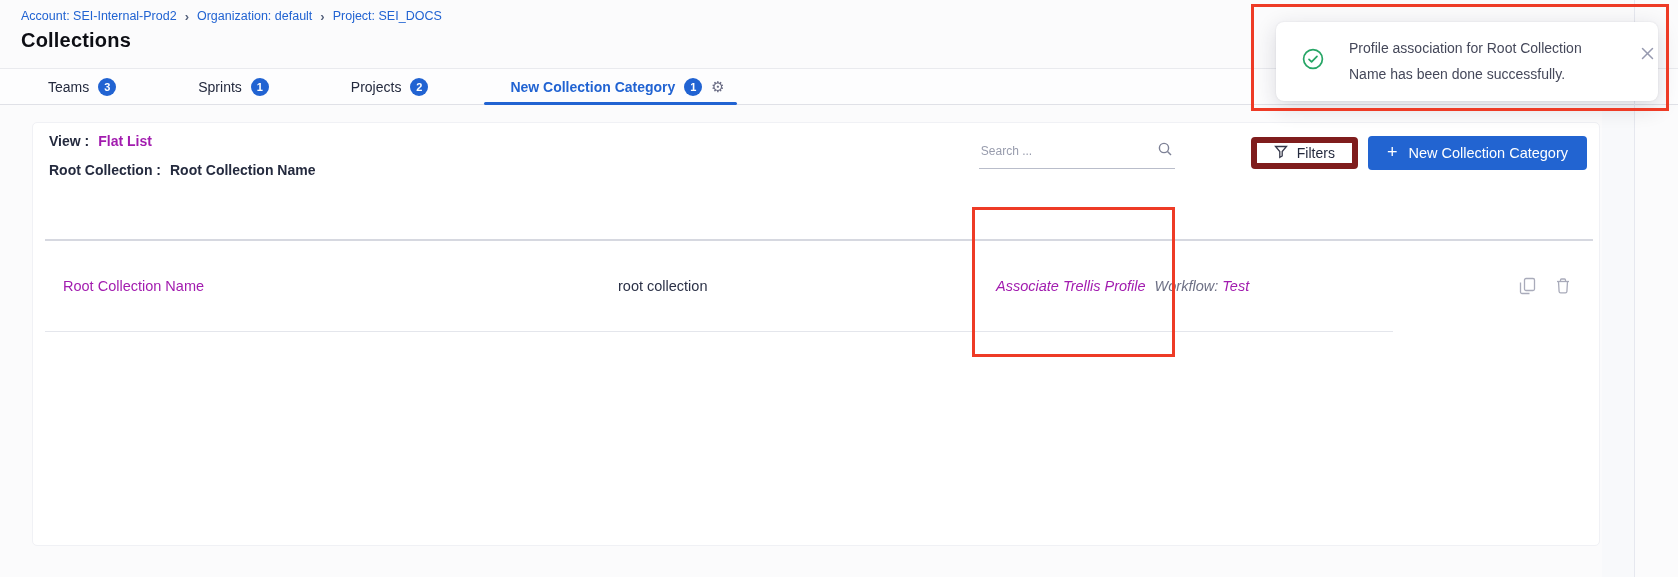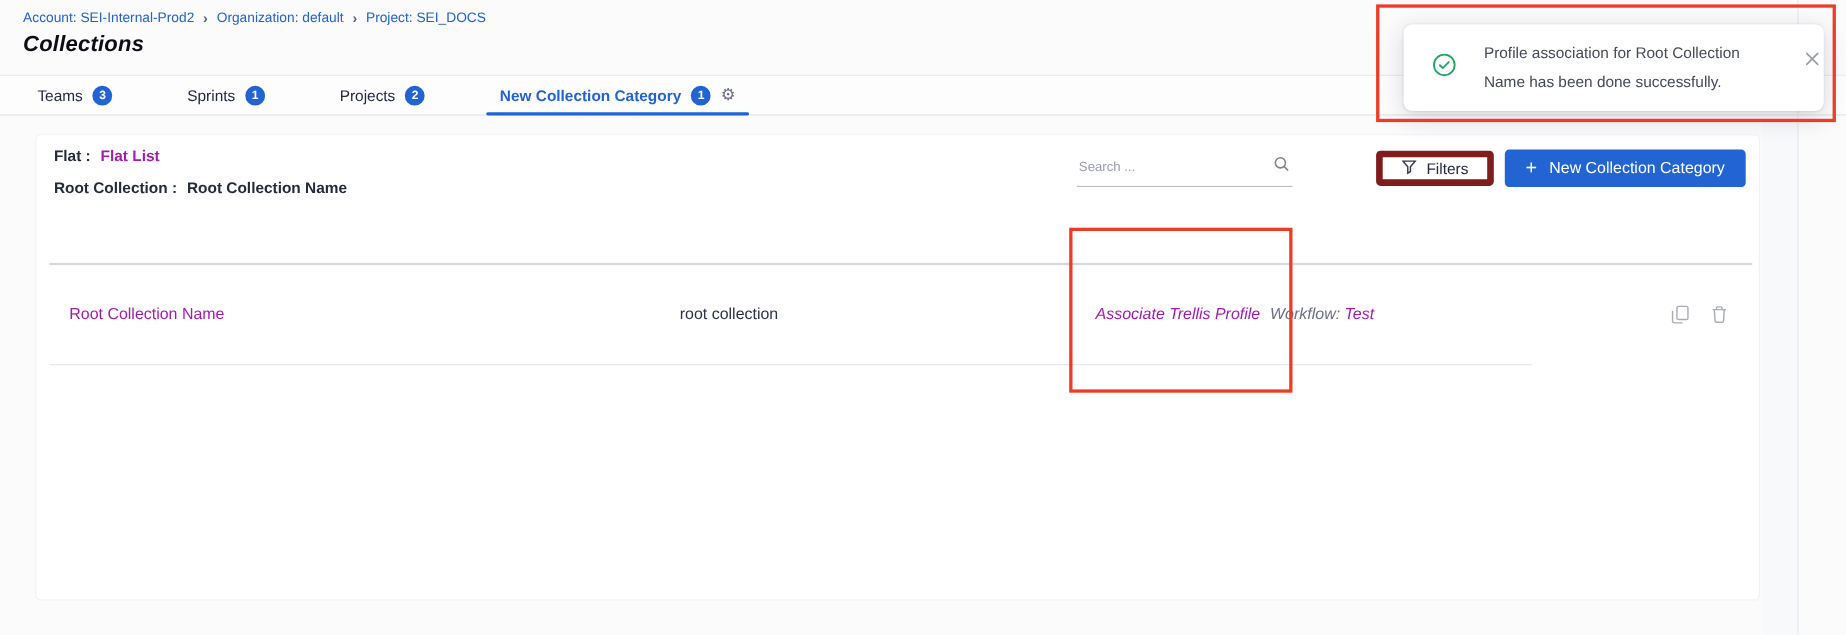--- a/index.html
+++ b/index.html
@@ -4,29 +4,29 @@
 <style>
   * { margin:0; padding:0; box-sizing:border-box; }
   html,body { width:1678px; height:577px; overflow:hidden; background:#fbfbfc;
               font-family:"Liberation Sans","DejaVu Sans",sans-serif; }
   .abs { position:absolute; }
 
   
   .breadcrumb { left:21px; top:9px; display:flex; align-items:flex-start; gap:8px; font-size:12.5px; }
   .crumb { color:#2163d2; cursor:pointer; text-decoration:none; }
   .crumb-sep { color:#55617c; font-size:13px; font-weight:700; line-height:1; padding-top:1px; }
-  .page-title { left:21px; top:29px; font-size:20px; font-weight:700; color:#0d0e14; letter-spacing:.2px;font-style:italic; }
+  .page-title { left:21px; top:29px; font-size:20px; font-weight:700; color:#0d0e14; letter-spacing:.2px; }
 
   
   .tabbar { left:0; top:68px; width:1678px; height:37px; background:#fdfdfe;
             border-top:1px solid #e9eaee; border-bottom:1px solid #e0e1e7;
             display:flex; align-items:center; padding-left:34px; gap:68px; }
   .tab { position:relative; display:flex; align-items:center; gap:9px; height:100%;
          font-size:14px; color:#242a3e; cursor:pointer; }
-  .tab .tab-label { white-space:nowrap; }
+  .tab .tab-label { white-space:nowrap;margin-left:14px; }
   .tab.active { color:#2163d2; font-weight:600; }
   .tab.active::after { content:""; position:absolute; left:-12px; right:-12px; bottom:-1px;
                        height:3px; background:#2163d2; border-radius:2px; }
   .badge { min-width:18px; height:18px; border-radius:50%; background:#2163d2; color:#fff;
            font-size:11px; font-weight:700; display:flex; align-items:center; justify-content:center; }
   .gear { color:#6b6d85; font-size:15px; line-height:1; cursor:pointer; }
 
   
   .card { left:32px; top:122px; width:1568px; height:424px; background:#ffffff;
           border:1px solid #f0f1f5; border-radius:5px; }
@@ -111,21 +111,21 @@
   <div class="tab active">
     <span class="tab-label">New Collection Category</span>
     <span class="badge">1</span>
     <span class="gear">⚙</span>
   </div>
 </div>
 
 <section class="abs card">
 
   <div class="abs view-line">
-    <span class="line-label">Flat :</span>
+    <span class="line-label">View :</span>
     <a class="link view-value">Flat List</a>
   </div>
 
   <div class="abs root-line">
     <span class="line-label">Root Collection :</span>
     <span class="root-value">Root Collection Name</span>
   </div>
 
   <div class="abs toolbar">
     <div class="searchbox">

